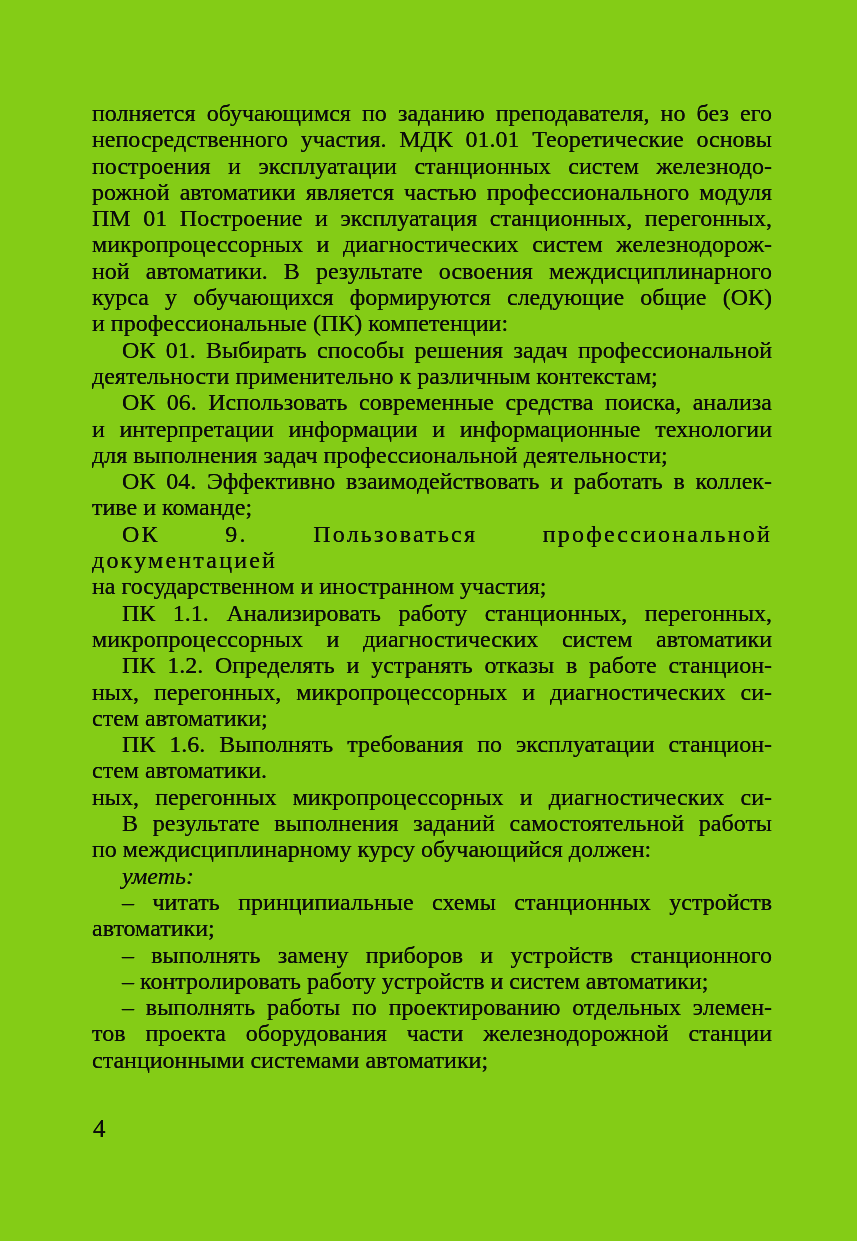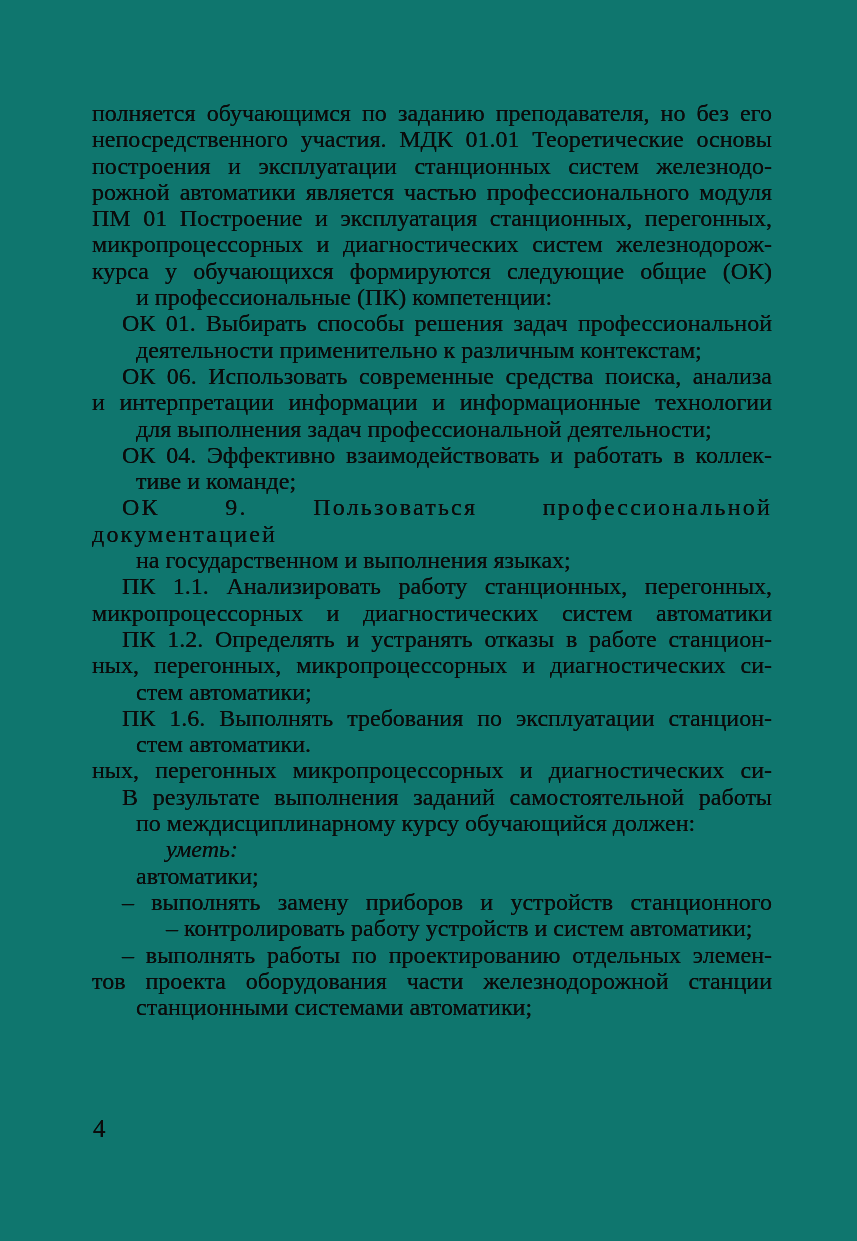--- a/index.html
+++ b/index.html
@@ -4,21 +4,21 @@
 <style>
   html, body {
     margin: 0;
     padding: 0;
     background: #ffffff;
   }
   .page {
     position: relative;
     width: 857px;
     height: 1241px;
-    background: #0f766e;
+    background: #84cc16;
     color: #0b0b0b;
     font-family: "Liberation Serif", serif;
     overflow: hidden;
   }
   .text-block {
     position: absolute;
     left: 92px;
     top: 100px;
     width: 680px;
   }
@@ -27,21 +27,20 @@
     font-size: 24px;
     line-height: 26.3px;
     text-align: justify;
     text-align-last: justify;
     white-space: normal;
     color: #0b0b0b;
     text-shadow: 0 0 0.5px currentColor; 
   }
   .line.last {
     text-align-last: left;
-    margin-left: 44px;
   }
   .line.indent {
     text-indent: 30px;
   }
   .line.italic {
     font-style: italic;
   }
   .line.spaced {
     letter-spacing: 2.2px;
   }
@@ -59,39 +58,40 @@
 
 <div class="page">
   <div class="text-block">
       <div class="para">
         <div class="line">полняется обучающимся по заданию преподавателя, но без его</div>
         <div class="line">непосредственного участия. МДК 01.01 Теоретические основы</div>
         <div class="line">построения и эксплуатации станционных систем железнодо-</div>
         <div class="line">рожной автоматики является частью профессионального модуля</div>
         <div class="line">ПМ 01 Построение и эксплуатация станционных, перегонных,</div>
         <div class="line">микропроцессорных и диагностических систем железнодорож-</div>
+        <div class="line">ной автоматики. В результате освоения междисциплинарного</div>
         <div class="line">курса у обучающихся формируются следующие общие (ОК)</div>
         <div class="line last">и профессиональные (ПК) компетенции:</div>
       </div>
       <div class="para">
         <div class="line indent">ОК 01. Выбирать способы решения задач профессиональной</div>
         <div class="line last">деятельности применительно к различным контекстам;</div>
       </div>
       <div class="para">
         <div class="line indent">ОК 06. Использовать современные средства поиска, анализа</div>
         <div class="line">и интерпретации информации и информационные технологии</div>
         <div class="line last">для выполнения задач профессиональной деятельности;</div>
       </div>
       <div class="para">
         <div class="line indent">ОК 04. Эффективно взаимодействовать и работать в коллек-</div>
         <div class="line last">тиве и команде;</div>
       </div>
       <div class="para">
         <div class="line indent spaced">ОК 9. Пользоваться профессиональной документацией</div>
-        <div class="line last">на государственном и выполнения языках;</div>
+        <div class="line last">на государственном и иностранном участия;</div>
       </div>
       <div class="para">
         <div class="line indent">ПК 1.1. Анализировать работу станционных, перегонных,</div>
         <div class="line">микропроцессорных и диагностических систем автоматики</div>
       </div>
       <div class="para">
         <div class="line indent">ПК 1.2. Определять и устранять отказы в работе станцион-</div>
         <div class="line">ных, перегонных, микропроцессорных и диагностических си-</div>
         <div class="line last">стем автоматики;</div>
       </div>
@@ -101,20 +101,21 @@
         <div class="line">ных, перегонных микропроцессорных и диагностических си-</div>
       </div>
       <div class="para">
         <div class="line indent">В результате выполнения заданий самостоятельной работы</div>
         <div class="line last">по междисциплинарному курсу обучающийся должен:</div>
       </div>
       <div class="para">
         <div class="line indent last italic">уметь:</div>
       </div>
       <div class="para">
+        <div class="line indent">– читать принципиальные схемы станционных устройств</div>
         <div class="line last">автоматики;</div>
       </div>
       <div class="para">
         <div class="line indent">– выполнять замену приборов и устройств станционного</div>
       </div>
       <div class="para">
         <div class="line indent last">– контролировать работу устройств и систем автоматики;</div>
       </div>
       <div class="para">
         <div class="line indent">– выполнять работы по проектированию отдельных элемен-</div>

